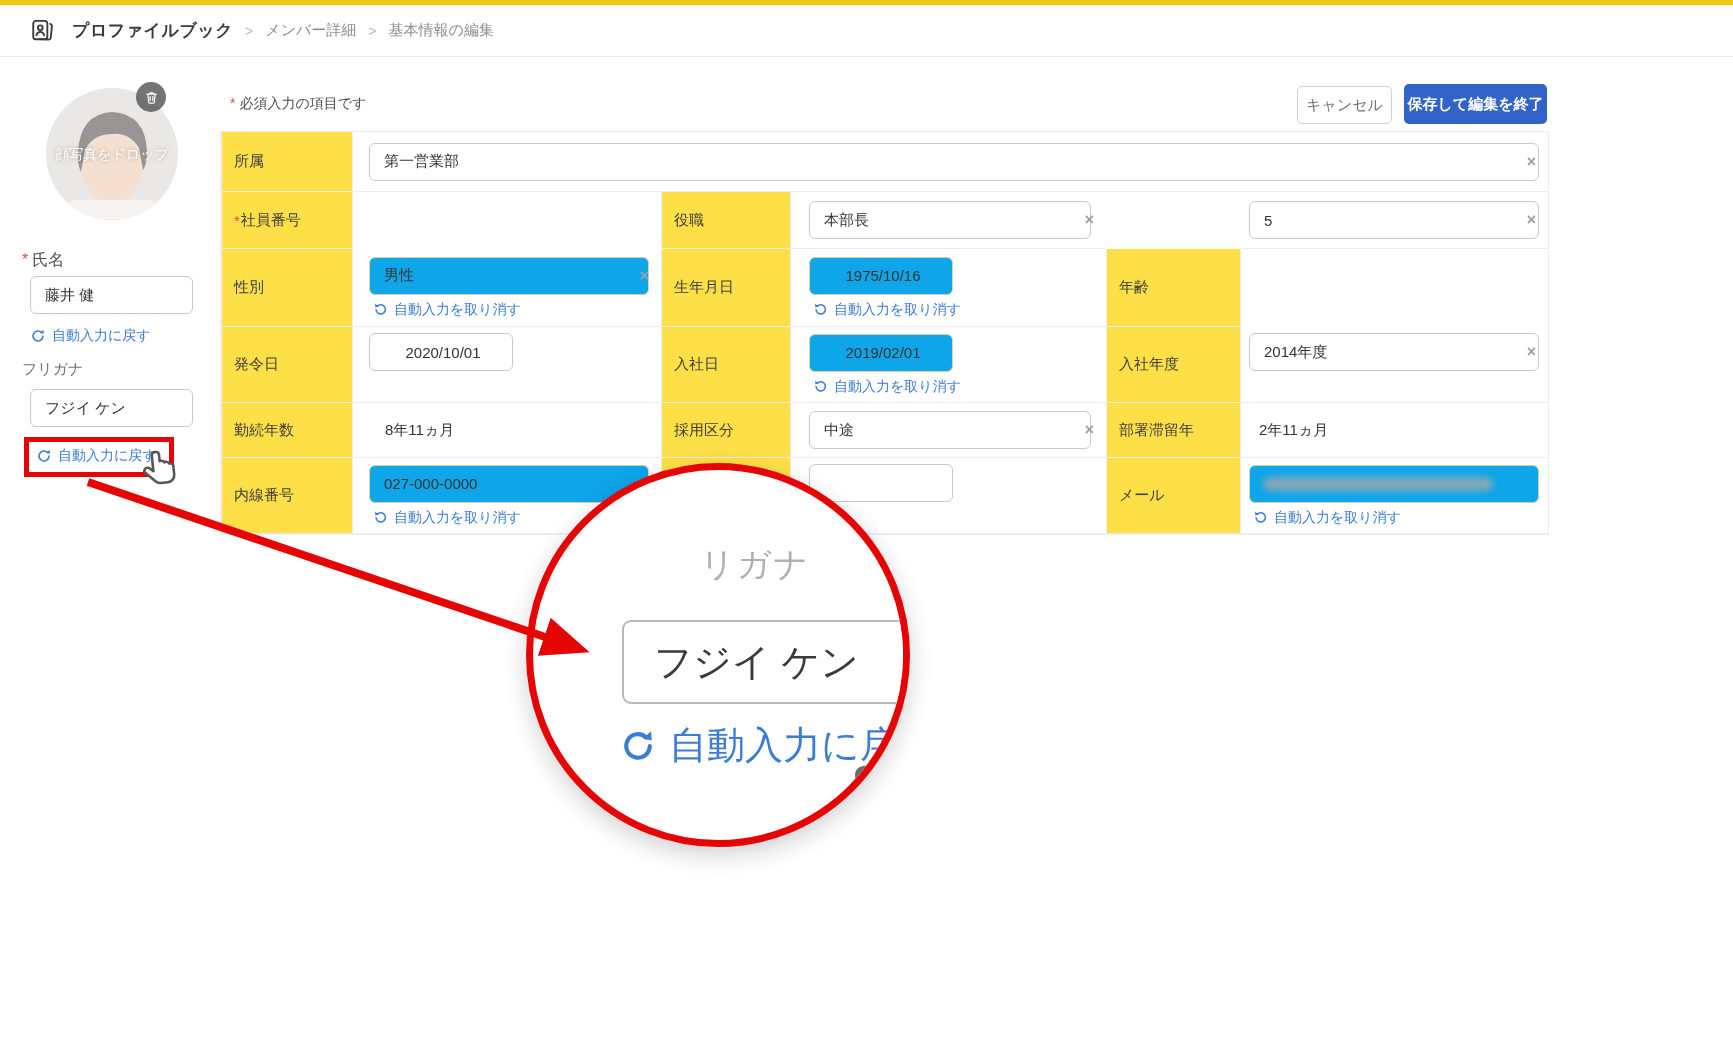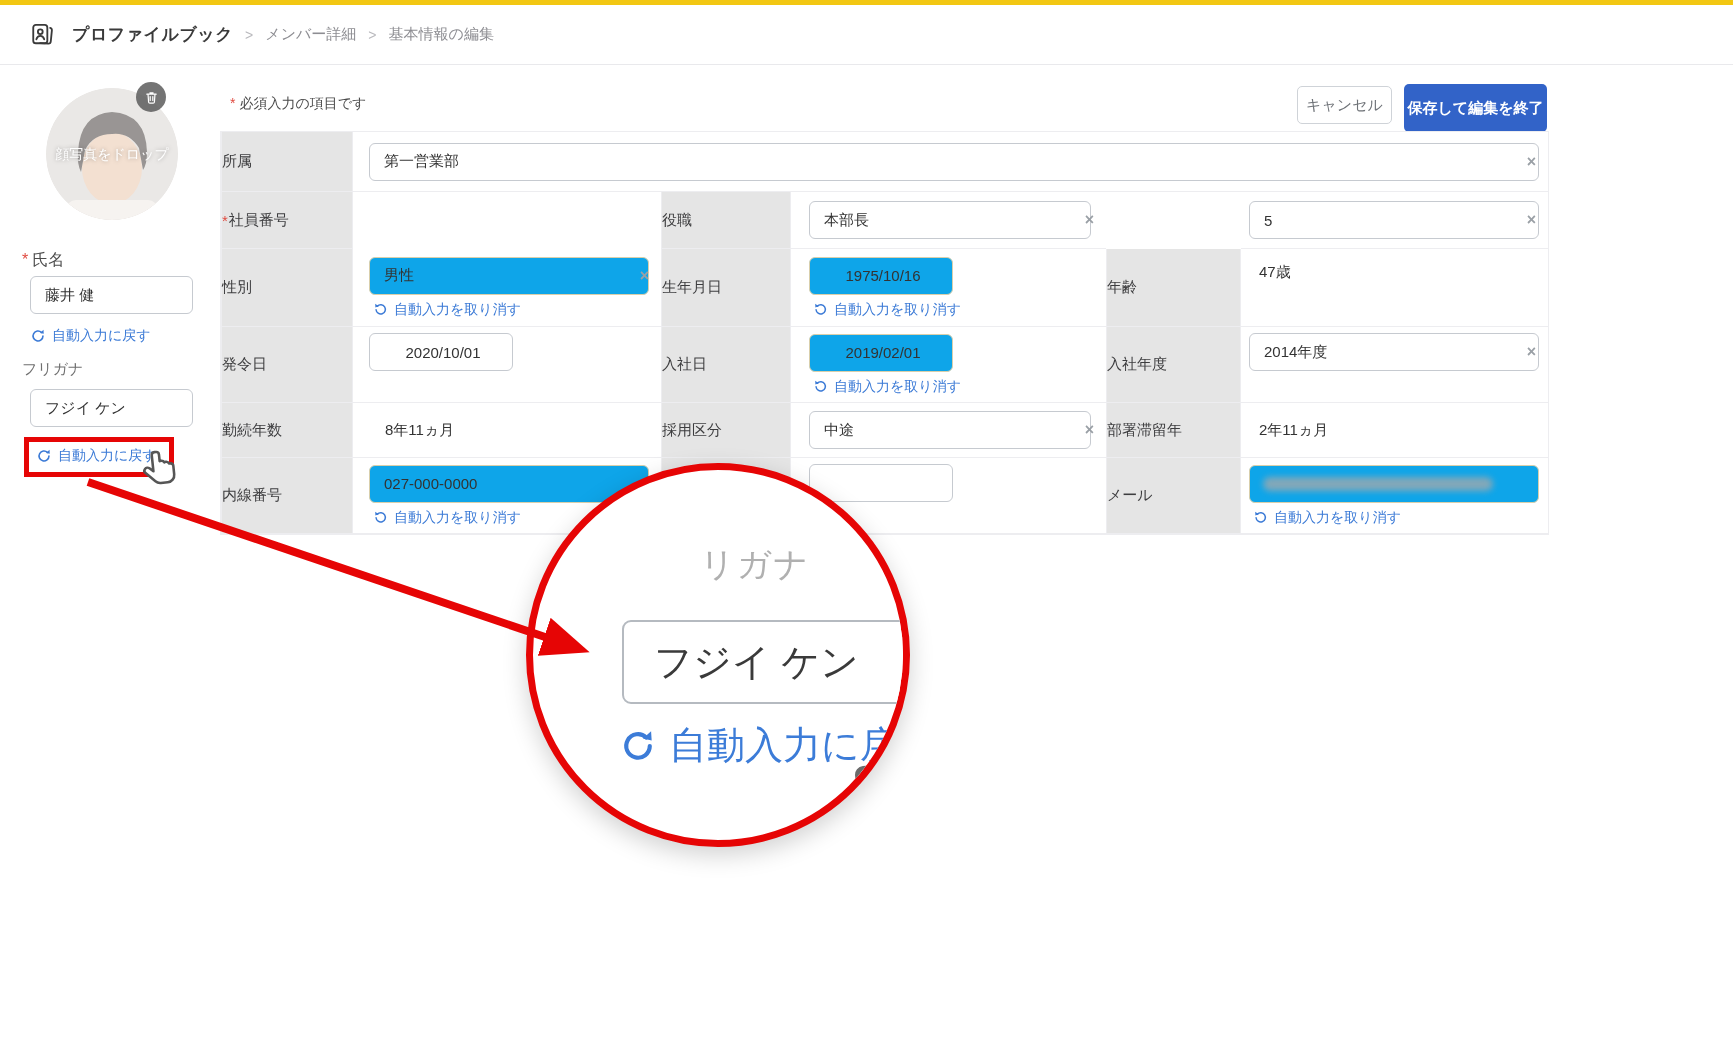--- a/index.html
+++ b/index.html
@@ -1,52 +1,52 @@
 <!DOCTYPE html>
 <html><head>
 <meta charset="utf-8">
 <style>
   * { margin:0; padding:0; box-sizing:border-box; }
   body { background:#fff; font-family:"Liberation Sans","DejaVu Sans",sans-serif; }
   .page { position:relative; width:1733px; height:1045px; background:#fff; overflow:hidden; color:#333; }
 
   
   .topstrip { position:absolute; left:0; top:0; width:1733px; height:5px; background:#f2c713; }
-  .header { position:absolute; left:0; top:5px; width:1733px; height:60px; background:#fff; border-bottom:1px solid #e9e9ec; display:flex; align-items:center; padding-left:30px; }
+  .header { position:absolute; left:0; top:5px; width:1733px; height:52px; background:#fff; border-bottom:1px solid #e9e9ec; display:flex; align-items:center; padding-left:30px; }
   .bc { display:flex; align-items:center; gap:12px; }
   .bc .app { font-size:17px; font-weight:bold; color:#3a3a3a; letter-spacing:.5px; }
   .bc .sep { color:#b9b9bd; font-size:14px; }
   .bc .lv { color:#8d8d92; font-size:15px; }
   .bc-icon { width:26px; height:26px; margin-right:4px; display:inline-flex; }
 
   
   .req-note { position:absolute; left:230px; top:95px; font-size:14px; color:#4b4b4b; }
   .req { color:#e04a40; margin-right:4px; }
   .btn-cancel { position:absolute; left:1297px; top:86px; width:95px; height:38px; background:#fff; border:1px solid #cfd3d8; border-radius:5px; color:#6f7378; font-size:15px; display:flex; align-items:center; justify-content:center; cursor:pointer; }
-  .btn-save { position:absolute; left:1404px; top:84px; width:143px; height:48px; background:#3263c8; border:none; border-radius:5px; color:#fff; font-size:15px; font-weight:bold; display:flex; align-items:center; justify-content:center; cursor:pointer; }
+  .btn-save { position:absolute; left:1404px; top:84px; width:143px; height:40px; background:#3263c8; border:none; border-radius:5px; color:#fff; font-size:15px; font-weight:bold; display:flex; align-items:center; justify-content:center; cursor:pointer; }
 
   
   .avatar-wrap { position:absolute; left:46px; top:88px; width:132px; height:132px; }
   .avatar { width:132px; height:132px; border-radius:50%; overflow:hidden; position:relative; }
   .avatar svg { display:block; }
   .avatar-caption { position:absolute; left:0; top:58px; width:132px; text-align:center; color:#fff; font-size:14px; text-shadow:0 0 4px rgba(0,0,0,.35); }
   .trash-badge { position:absolute; left:90px; top:-6px; width:30px; height:30px; border-radius:50%; background:rgba(92,92,92,.85); display:flex; align-items:center; justify-content:center; cursor:pointer; }
   .side-label { position:absolute; left:22px; font-size:16px; color:#4c4c4c; }
   .side-label.sub { color:#707070; font-size:15px; }
   .side-input { position:absolute; left:30px; width:163px; height:38px; border:1px solid #c6cad0; border-radius:6px; font-size:15px; padding:0 10px 0 14px; color:#333; background:#fff; font-family:inherit; }
   .auto-link { display:inline-flex; align-items:center; gap:6px; color:#3b7ad6; font-size:14px; cursor:pointer; white-space:nowrap; }
   .auto-link svg { flex:0 0 auto; }
   .side-link1 { position:absolute; left:30px; top:327px; }
   .redbox { position:absolute; left:24px; top:437px; width:150px; height:40px; border:5px solid #e60505; z-index:45; }
   .side-link2 { position:absolute; left:36px; top:447px; z-index:46; }
   .hand-small { position:absolute; left:140px; top:448px; z-index:50; transform:rotate(-6deg); }
 
   
   .tbl { position:absolute; left:220px; top:131px; display:grid; grid-template-columns:132px 308px 130px 315px 135px 307px; grid-template-rows:60px 57px 78px 76px 55px 76px; border:1px solid #ededf0; z-index:1; }
-  .lbl { background:#e5e5e5; border-left:1px solid #ededf0; border-right:1px solid #ededf0; border-bottom:1px solid #ededf0; display:flex; align-items:center; padding-left:0; font-size:15px; color:#3d3d3f; }
+  .lbl { background:#fde047; border-left:1px solid #ededf0; border-right:1px solid #ededf0; border-bottom:1px solid #ededf0; display:flex; align-items:center; padding-left:12px; font-size:15px; color:#3d3d3f; }
   .ct { border-bottom:1px solid #ededf0; display:flex; flex-direction:column; justify-content:center; }
   .c1 { padding-left:16px; } .c2 { padding-left:18px; } .c3 { padding-left:8px; }
   .alignTop { justify-content:flex-start; padding-top:6px; }
   .fld { position:relative; display:flex; align-items:center; }
   .inp { height:38px; border:1px solid #c6cad0; border-radius:6px; font-size:15px; padding:0 30px 0 14px; color:#333; background:#fff; font-family:inherit; }
   .inp.yellow { background:#0ea5e9; border-color:#d9cfab; }
   .w-full { width:1170px; } .w-a { width:280px; } .w-b { width:282px; } .w-d { width:144px; } .w-c { width:290px; }
   .clear { position:absolute; right:12px; top:9px; color:#9aa0a6; font-size:16px; font-weight:bold; cursor:pointer; line-height:20px; }
   .cell-link { margin:6px 0 0 4px; }
   .txtv { font-size:15px; color:#333; padding-left:16px; }
@@ -195,23 +195,20 @@
         </div>
       <div class="auto-link cell-link">
         <svg viewBox="0 0 20 20" width="15" height="15">
             <path d="M5.8 5.5a6.2 6.2 0 1 1-1.7 4.8" fill="none" stroke="currentColor" stroke-width="2" stroke-linecap="round"></path>
             <path d="M2.9 2.4l.3 4.9 4.4-1.7z" fill="currentColor"></path>
           </svg>
         <span>自動入力を取り消す</span>
       </div>
     </div>
     <div class="lbl" style="grid-row:3;grid-column:5">年齢</div>
-    <div class="ct c3 alignTop" style="grid-row:3;grid-column:6;padding-top:14px">
-      <div class="txtv">47歳</div>
-    </div>
 
     <div class="lbl" style="grid-row:4;grid-column:1">発令日</div>
     <div class="ct c1 alignTop" style="grid-row:4;grid-column:2">
       <div class="fld">
           <input class="inp w-d" style="padding-right: 10px; text-align: center;" value="2020/10/01">
         </div>
     </div>
     <div class="lbl" style="grid-row:4;grid-column:3">入社日</div>
     <div class="ct c2" style="grid-row:4;grid-column:4">
       <div class="fld">

